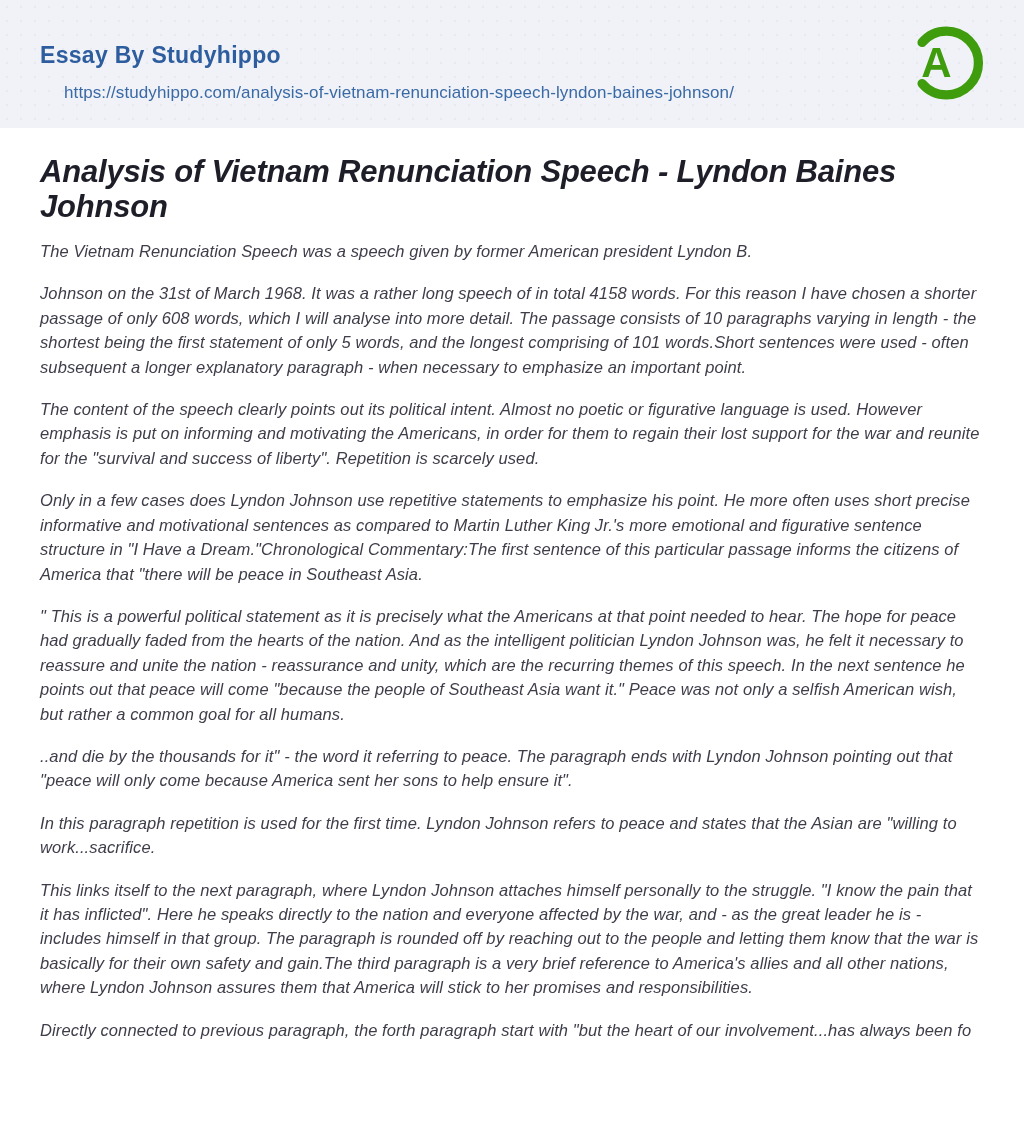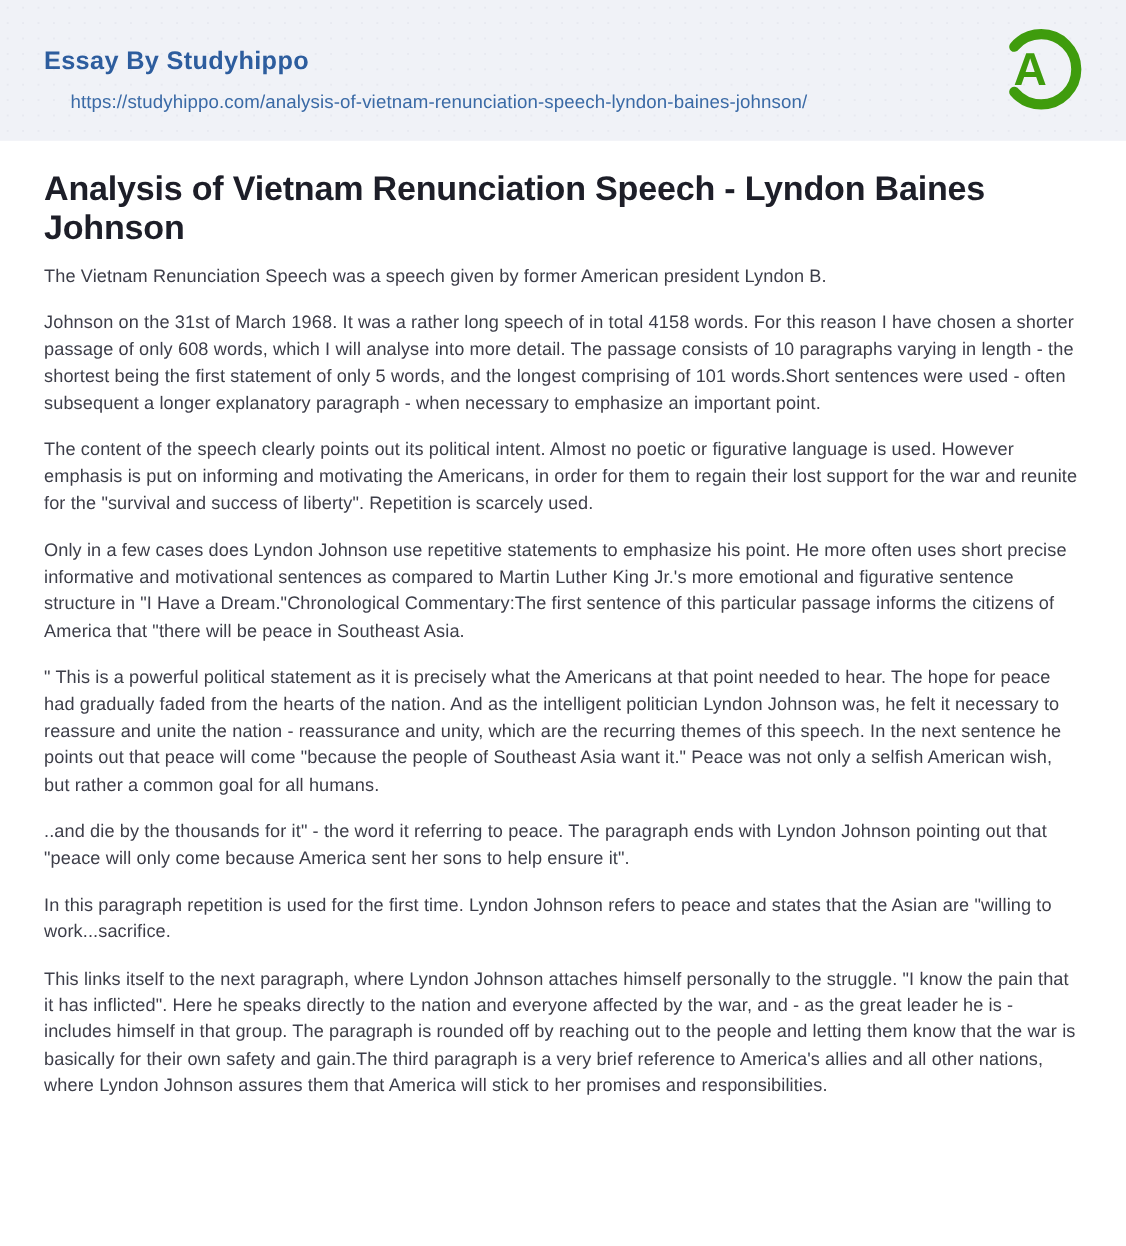--- a/index.html
+++ b/index.html
@@ -44,20 +44,21 @@
   }
   .logo{
     position:absolute;
     top:16px;
     right:38px;
     width:84px;
     height:94px;
   }
   main{
     padding:0 40px;
+    font-style:italic;
   }
   h1.article-title{
     margin:26px 0 15px 0;
     max-width:880px;
     font-size:31px;
     line-height:1.13;
     font-weight:800;
     letter-spacing:-0.2px;
     color:var(--title);
   }
@@ -88,14 +89,15 @@
   <h1 class="article-title">Analysis of Vietnam Renunciation Speech - Lyndon Baines Johnson</h1>
   <div class="article-body">
       <p>The Vietnam Renunciation Speech was a speech given by former American president Lyndon B.</p>
       <p>Johnson on the 31st of March 1968. It was a rather long speech of in total 4158 words. For this reason I have chosen a shorter passage of only 608 words, which I will analyse into more detail. The passage consists of 10 paragraphs varying in length - the shortest being the first statement of only 5 words, and the longest comprising of 101 words.Short sentences were used - often subsequent a longer explanatory paragraph - when necessary to emphasize an important point.</p>
       <p>The content of the speech clearly points out its political intent. Almost no poetic or figurative language is used. However emphasis is put on informing and motivating the Americans, in order for them to regain their lost support for the war and reunite for the "survival and success of liberty". Repetition is scarcely used.</p>
       <p>Only in a few cases does Lyndon Johnson use repetitive statements to emphasize his point. He more often uses short precise informative and motivational sentences as compared to Martin Luther King Jr.'s more emotional and figurative sentence structure in "I Have a Dream."Chronological Commentary:The first sentence of this particular passage informs the citizens of America that "there will be peace in Southeast Asia.</p>
       <p>" This is a powerful political statement as it is precisely what the Americans at that point needed to hear. The hope for peace had gradually faded from the hearts of the nation. And as the intelligent politician Lyndon Johnson was, he felt it necessary to reassure and unite the nation - reassurance and unity, which are the recurring themes of this speech. In the next sentence he points out that peace will come "because the people of Southeast Asia want it." Peace was not only a selfish American wish, but rather a common goal for all humans.</p>
       <p>..and die by the thousands for it" - the word it referring to peace. The paragraph ends with Lyndon Johnson pointing out that "peace will only come because America sent her sons to help ensure it".</p>
       <p>In this paragraph repetition is used for the first time. Lyndon Johnson refers to peace and states that the Asian are "willing to work...sacrifice.</p>
       <p>This links itself to the next paragraph, where Lyndon Johnson attaches himself personally to the struggle. "I know the pain that it has inflicted". Here he speaks directly to the nation and everyone affected by the war, and - as the great leader he is - includes himself in that group. The paragraph is rounded off by reaching out to the people and letting them know that the war is basically for their own safety and gain.The third paragraph is a very brief reference to America's allies and all other nations, where Lyndon Johnson assures them that America will stick to her promises and responsibilities.</p>
+      <p>Directly connected to previous paragraph, the forth paragraph start with "but the heart of our involvement...has always been fo</p>
     </div>
 </main>
 
 </body></html>

